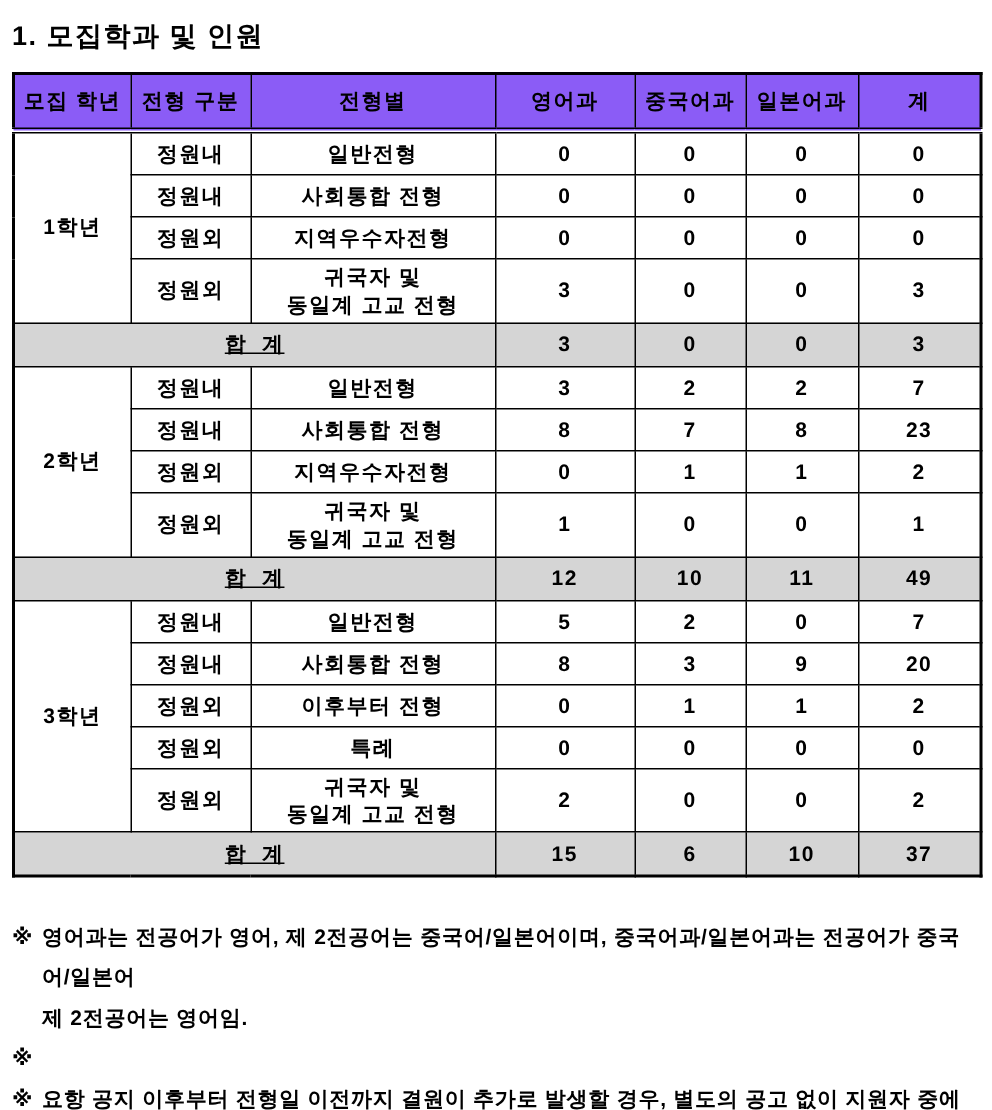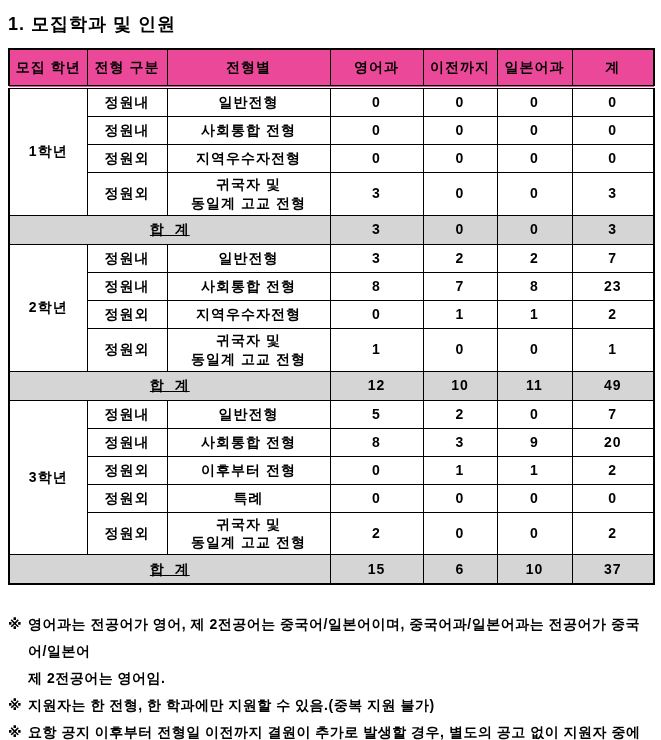--- a/index.html
+++ b/index.html
@@ -30,21 +30,21 @@
   table.admissions td, table.admissions th {
     border: 1px solid #000;
     text-align: center;
     vertical-align: middle;
     padding: 2px 2px;
     letter-spacing: 1px;
     line-height: 1.35;
     font-weight: bold;
   }
   table.admissions thead th {
-    background: #ec4899;
+    background: #8b5cf6;
     height: 31px;
     border-bottom: 4px double #000;
     margin-top: 32px;
   }
   tr.data-row td { height: 23px; }
   td.type-cell { white-space: pre-line; }
   tr.total-row td {
     background: #d5d5d5;
     height: 24px;
   }
@@ -76,21 +76,21 @@
       <col style="width:74px">
       <col style="width:75px">
       <col style="width:82px">
   </colgroup>
   <thead>
     <tr>
       <th>모집 학년</th>
       <th>전형 구분</th>
       <th>전형별</th>
       <th>영어과</th>
-      <th>이전까지</th>
+      <th>중국어과</th>
       <th>일본어과</th>
       <th>계</th>
     </tr>
   </thead>
   <tbody>
 
     <tr class="data-row">
       <td rowspan="4">1학년</td>
       <td>정원내</td>
       <td class="type-cell">일반전형</td>
@@ -227,21 +227,20 @@
 </table>
 
 <div class="footnotes">
   <div class="footnote">
     <span class="fn-marker">※</span>
     <span class="fn-text">영어과는 전공어가 영어, 제 2전공어는 중국어/일본어이며, 중국어과/일본어과는 전공어가 중국어/일본어
 제 2전공어는 영어임.</span>
   </div>
   <div class="footnote">
     <span class="fn-marker">※</span>
-    <span class="fn-text">지원자는 한 전형, 한 학과에만 지원할 수 있음.(중복 지원 불가)</span>
   </div>
   <div class="footnote">
     <span class="fn-marker">※</span>
     <span class="fn-text">요항 공지 이후부터 전형일 이전까지 결원이 추가로 발생할 경우, 별도의 공고 없이 지원자 중에서 추가로
 선발할 수 있음.</span>
   </div>
 
 </div>
 
 </body></html>

